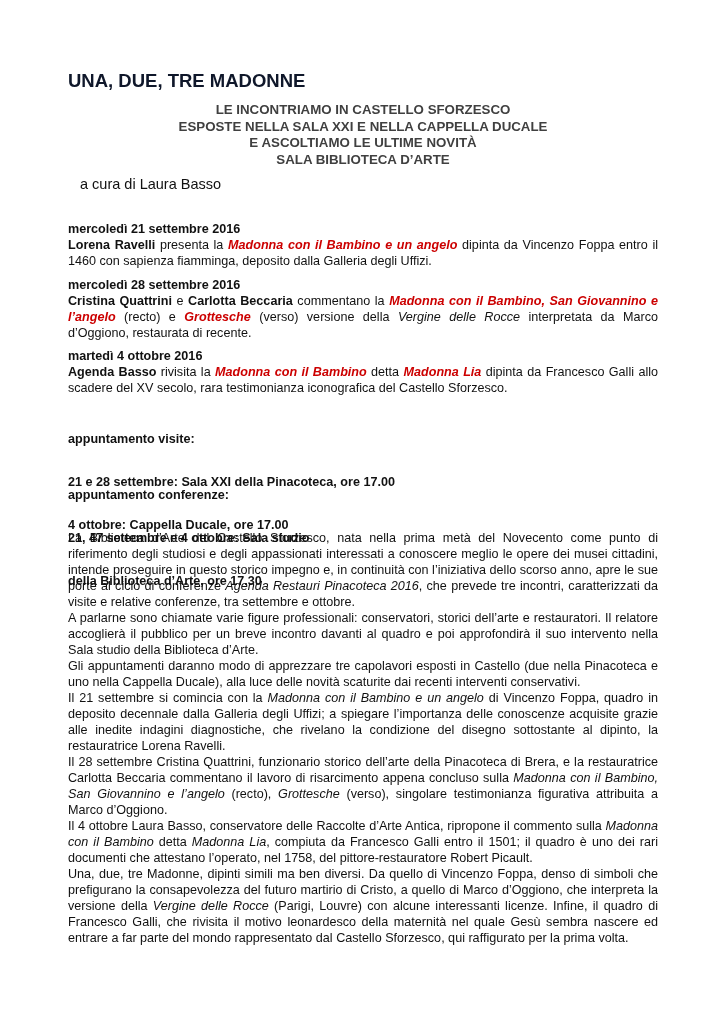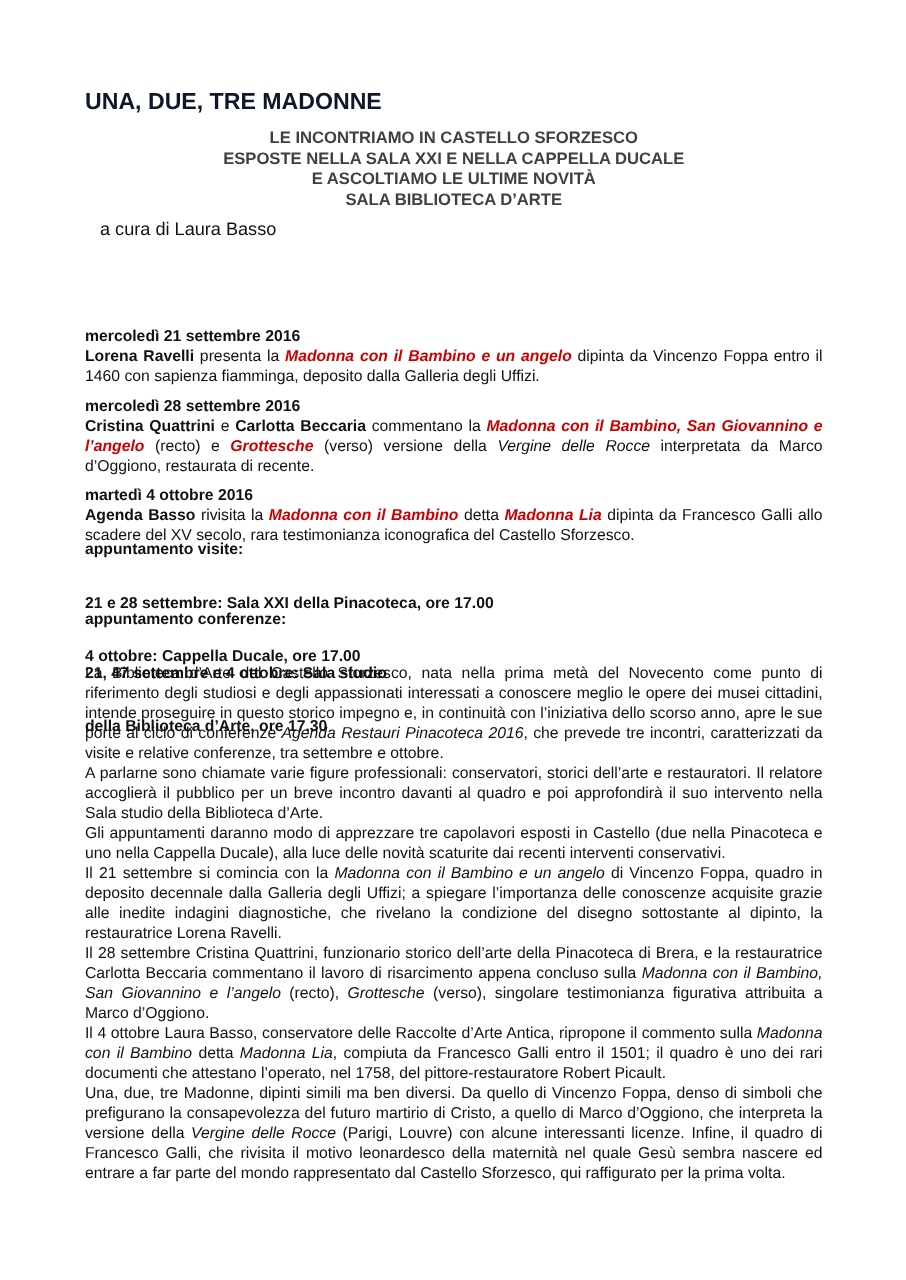--- a/index.html
+++ b/index.html
@@ -57,21 +57,21 @@
     }
     .block {
       position: absolute;
       left: 0;
       width: 590px;
       font-size: 12.6px;
       line-height: 16px;
       text-align: justify;
       margin: 0;
     }
-    .block .date { font-weight: bold; margin-top: 40px; }
+    .block .date { font-weight: bold; }
     .block b { font-weight: bold; margin-top: 35px; }
     .red-it { color: #cc0000; font-weight: bold; font-style: italic; }
     .it { font-style: italic; }
     .bold-lines div { font-weight: bold; white-space: nowrap; margin-top: 27px; }
     p.para {
       margin: 0;
       text-align: justify;
     }
     .last-line {
       text-align-last: left;

